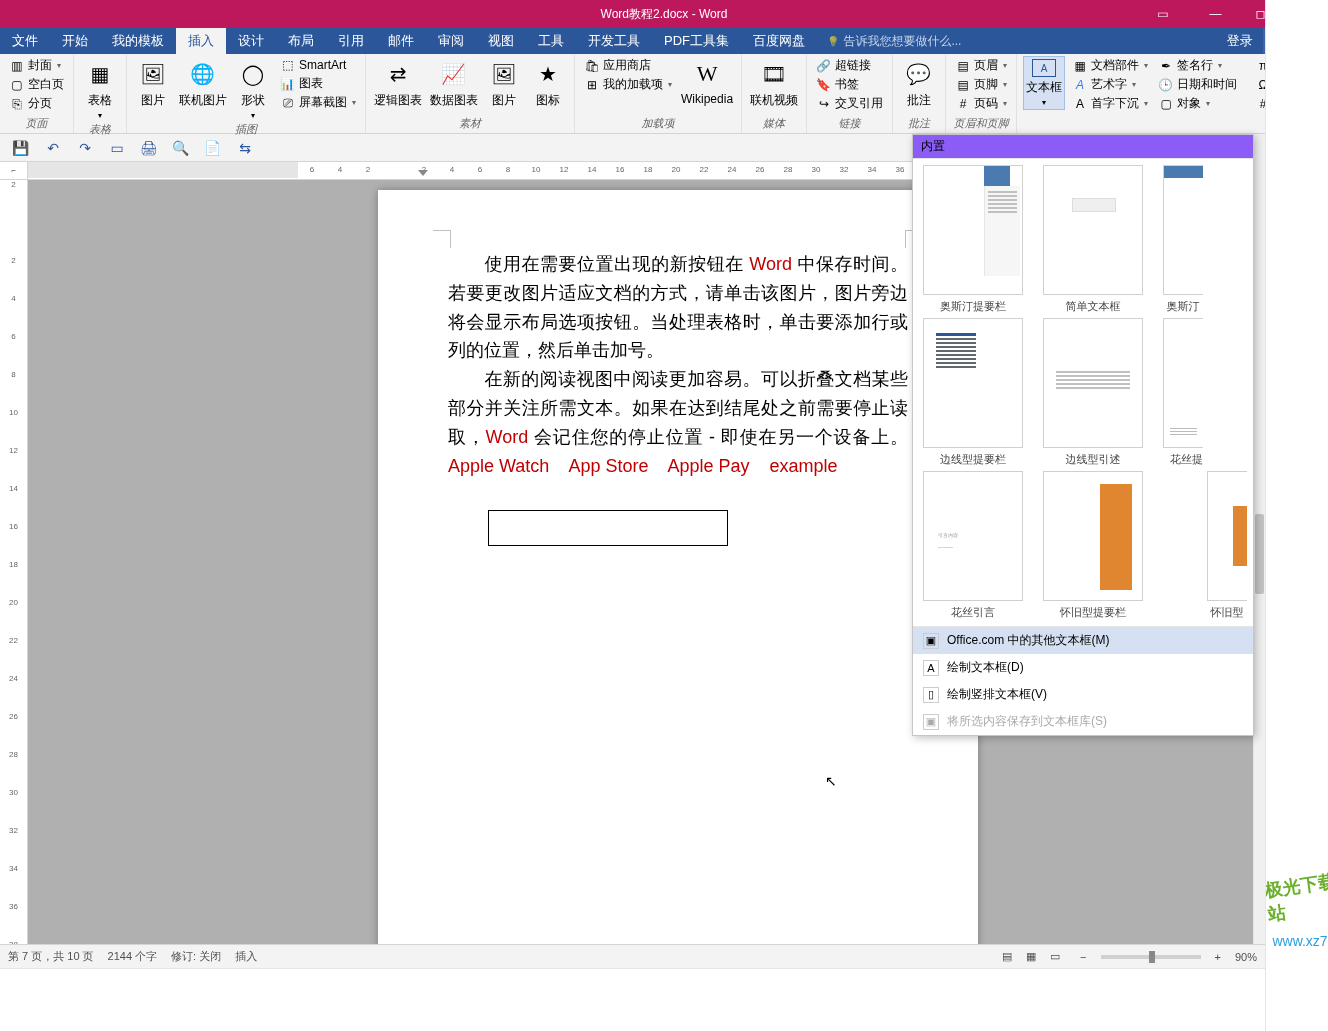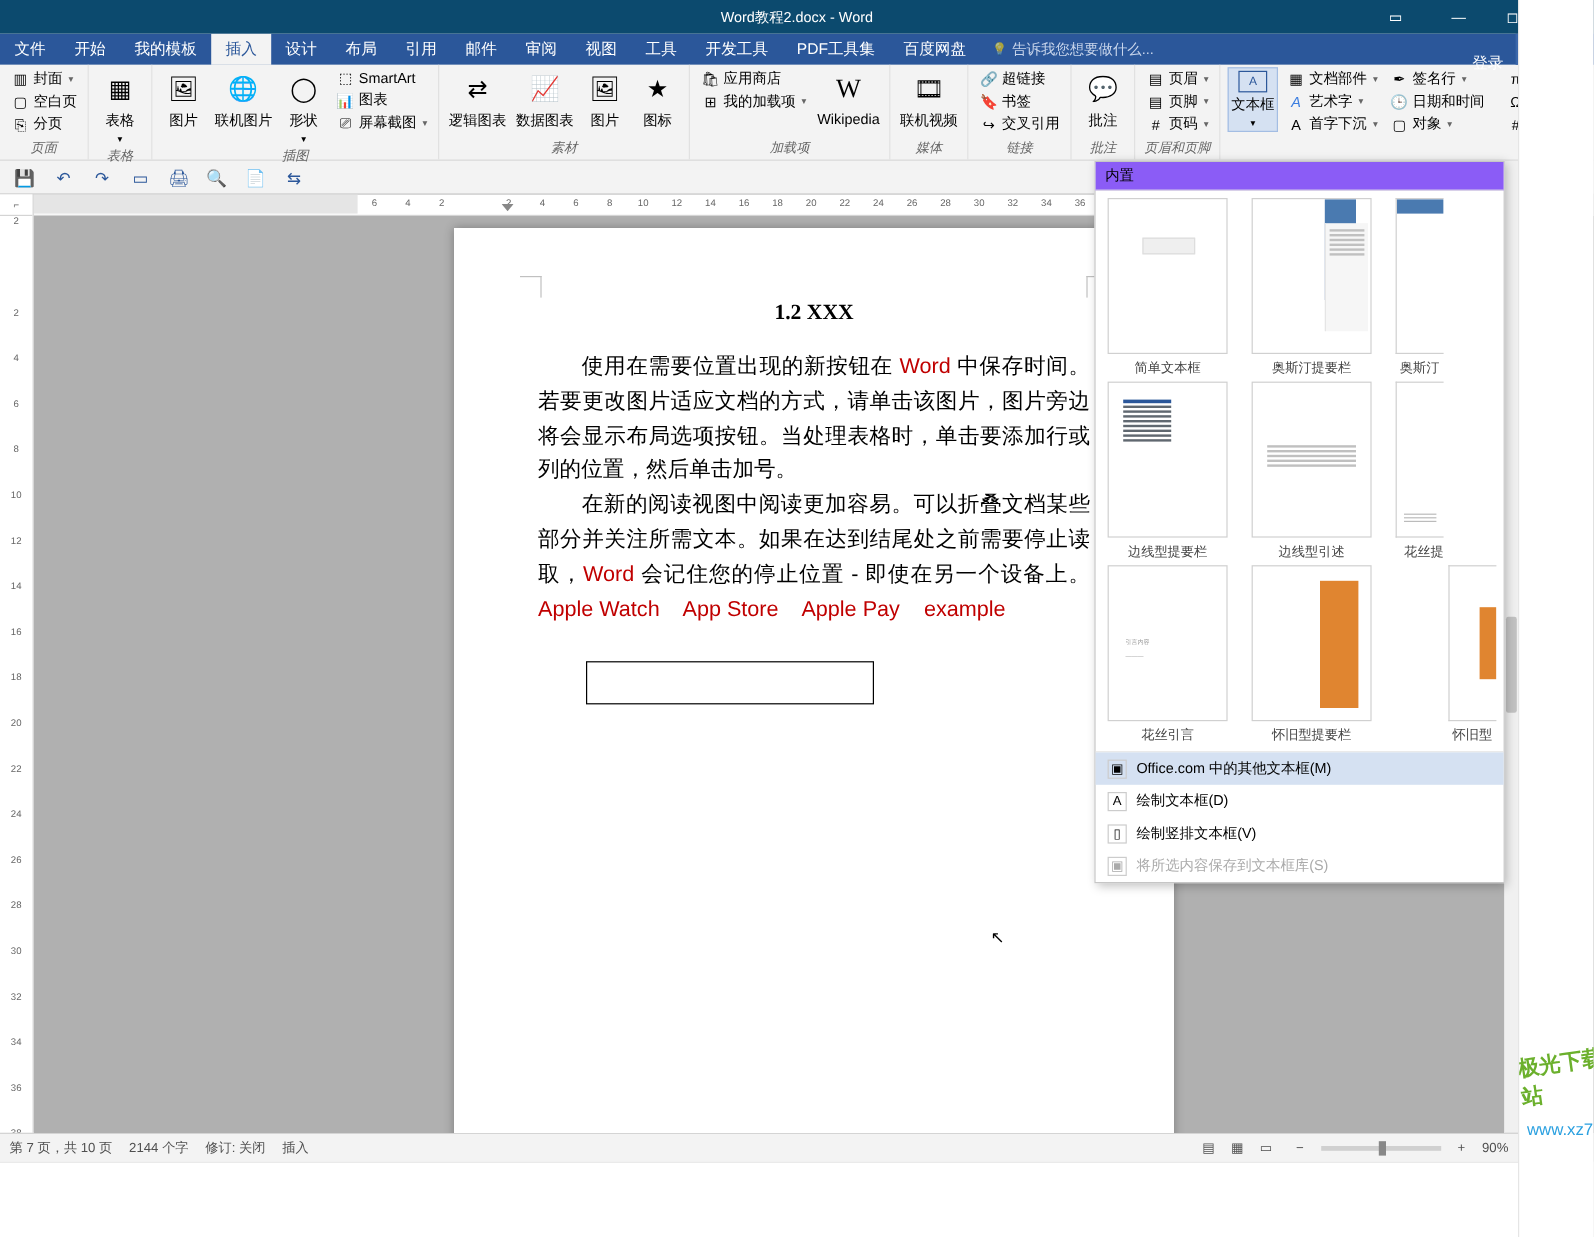--- a/index.html
+++ b/index.html
@@ -1,32 +1,32 @@
 <!DOCTYPE html>
 <html><head>
 <meta charset="utf-8">
 <style>
 * { box-sizing: border-box; margin: 0; padding: 0; }
 body { font-family: "Microsoft YaHei", "Segoe UI", sans-serif; font-size: 12px; background: #f3f3f3; width: 1328px; height: 1031px; overflow: hidden; position: relative; }
 
 
-.titlebar { background: #0c4a6e; color: #fff; height: 28px; display: flex; align-items: center; position: relative; }
+.titlebar { background: #be185d; color: #fff; height: 28px; display: flex; align-items: center; position: relative; }
 .titlebar .title { position: absolute; left: 50%; transform: translateX(-50%); font-size: 12px; }
 .titlebar .win-controls { position: absolute; right: 0; display: flex; }
 .titlebar .win-controls .wc { width: 45px; height: 28px; display: flex; align-items: center; justify-content: center; color: #fff; font-size: 12px; }
 .titlebar .ribbon-options { position: absolute; right: 150px; width: 30px; height: 28px; display: flex; align-items: center; justify-content: center; }
 
 
 .menutabs { background: #2b579a; height: 26px; display: flex; align-items: stretch; color: #fff; font-size: 13px; }
 .menutabs .tab { padding: 4px 12px; display: flex; align-items: center; cursor: pointer; }
 .menutabs .tab.active { background: #f3f3f3; color: #2b579a; }
 .menutabs .tell-me { display: flex; align-items: center; padding: 0 10px; color: #c8d5eb; font-size: 12px; }
 .menutabs .tell-me::before { content: "💡"; margin-right: 4px; font-size: 10px; opacity: .6; }
 .menutabs .spacer { flex: 1; }
-.menutabs .login { padding: 4px 10px; margin-top: 12px; }
+.menutabs .login { padding: 4px 10px; }
 .menutabs .share { padding: 4px 10px; background: #3b67aa; display: flex; align-items: center; }
 
 
 .ribbon { background: #f3f3f3; border-bottom: 1px solid #d4d4d4; height: 80px; display: flex; }
 .rgroup { border-right: 1px solid #e1e1e1; padding: 2px 6px 0; display: flex; flex-direction: column; }
 .rgroup .items { flex: 1; display: flex; align-items: flex-start; gap: 4px; }
 .rgroup .glabel { font-size: 11px; text-align: center; color: #666; padding-bottom: 2px; font-style: italic; }
 .rbtn-small { display: flex; align-items: center; gap: 3px; padding: 1px 3px; font-size: 12px; white-space: nowrap; }
 .rbtn-small .ic { width: 16px; height: 16px; display: inline-flex; align-items: center; justify-content: center; font-size: 12px; }
 .rbtn-big { display: flex; flex-direction: column; align-items: center; gap: 2px; padding: 2px; font-size: 12px; min-width: 40px; }
@@ -447,21 +447,20 @@
       <div class="indent">
           <svg width="10" height="6">
             <polygon points="0,0 10,0 5,6" fill="#888"></polygon>
           </svg>
         </div>
     </div>
     <div class="canvas">
       <div class="page">
         <div class="corner tl"></div>
           <div class="corner tr"></div>
-        <div class="doc-title">1.2 XXX</div>
         <p class="doc-para">
           <span class="indent-first"></span><span>使用在需要位置出现的新按钮在 </span><span class="red">Word</span><span> 中保存时间。若要更改图片适应文档的方式，请单击该图片，图片旁边将会显示布局选项按钮。当处理表格时，单击要添加行或列的位置，然后单击加号。</span>
         </p>
         <p class="doc-para">
           <span class="indent-first"></span><span>在新的阅读视图中阅读更加容易。可以折叠文档某些部分并关注所需文本。如果在达到结尾处之前需要停止读取，</span><span class="red">Word</span><span> 会记住您的停止位置 - 即使在另一个设备上。</span>
           <span class="red">Apple Watch</span>&nbsp;&nbsp;&nbsp;
           <span class="red">App Store</span>&nbsp;&nbsp;&nbsp;
           <span class="red">Apple Pay</span>&nbsp;&nbsp;&nbsp;
           <span class="red">example</span>
         </p>
@@ -474,37 +473,37 @@
 
 <div class="vscroll">
   <div class="thumb"></div>
 </div>
 
 <div class="gallery-panel">
   <div class="gp-header">内置</div>
   <div class="gp-grid">
     <div class="gp-item">
       <div class="gp-thumb">
-          <div class="th-text-center"></div>
-        </div>
-      <div class="gp-label">简单文本框</div>
+          <div class="th-bluebar-top"></div>
+          <div class="th-grey-side">
+            <div class="ln"></div>
+            <div class="ln"></div>
+            <div class="ln"></div>
+            <div class="ln"></div>
+            <div class="ln"></div>
+            <div class="ln"></div>
+          </div>
+        </div>
+      <div class="gp-label">奥斯汀提要栏</div>
     </div>
     <div class="gp-item">
       <div class="gp-thumb">
-          <div class="th-bluebar-top"></div>
-          <div class="th-grey-side">
-            <div class="ln"></div>
-            <div class="ln"></div>
-            <div class="ln"></div>
-            <div class="ln"></div>
-            <div class="ln"></div>
-            <div class="ln"></div>
-          </div>
-        </div>
-      <div class="gp-label">奥斯汀提要栏</div>
+          <div class="th-text-center"></div>
+        </div>
+      <div class="gp-label">简单文本框</div>
     </div>
     <div class="gp-item" style="width:40px;">
       <div class="gp-thumb partial">
           <div style="position:absolute;left:0;top:0;right:0;height:12px;background:#4a7ab0;"></div>
         </div>
       <div class="gp-label">奥斯汀</div>
     </div>
 
     <div class="gp-item">
       <div class="gp-thumb">

